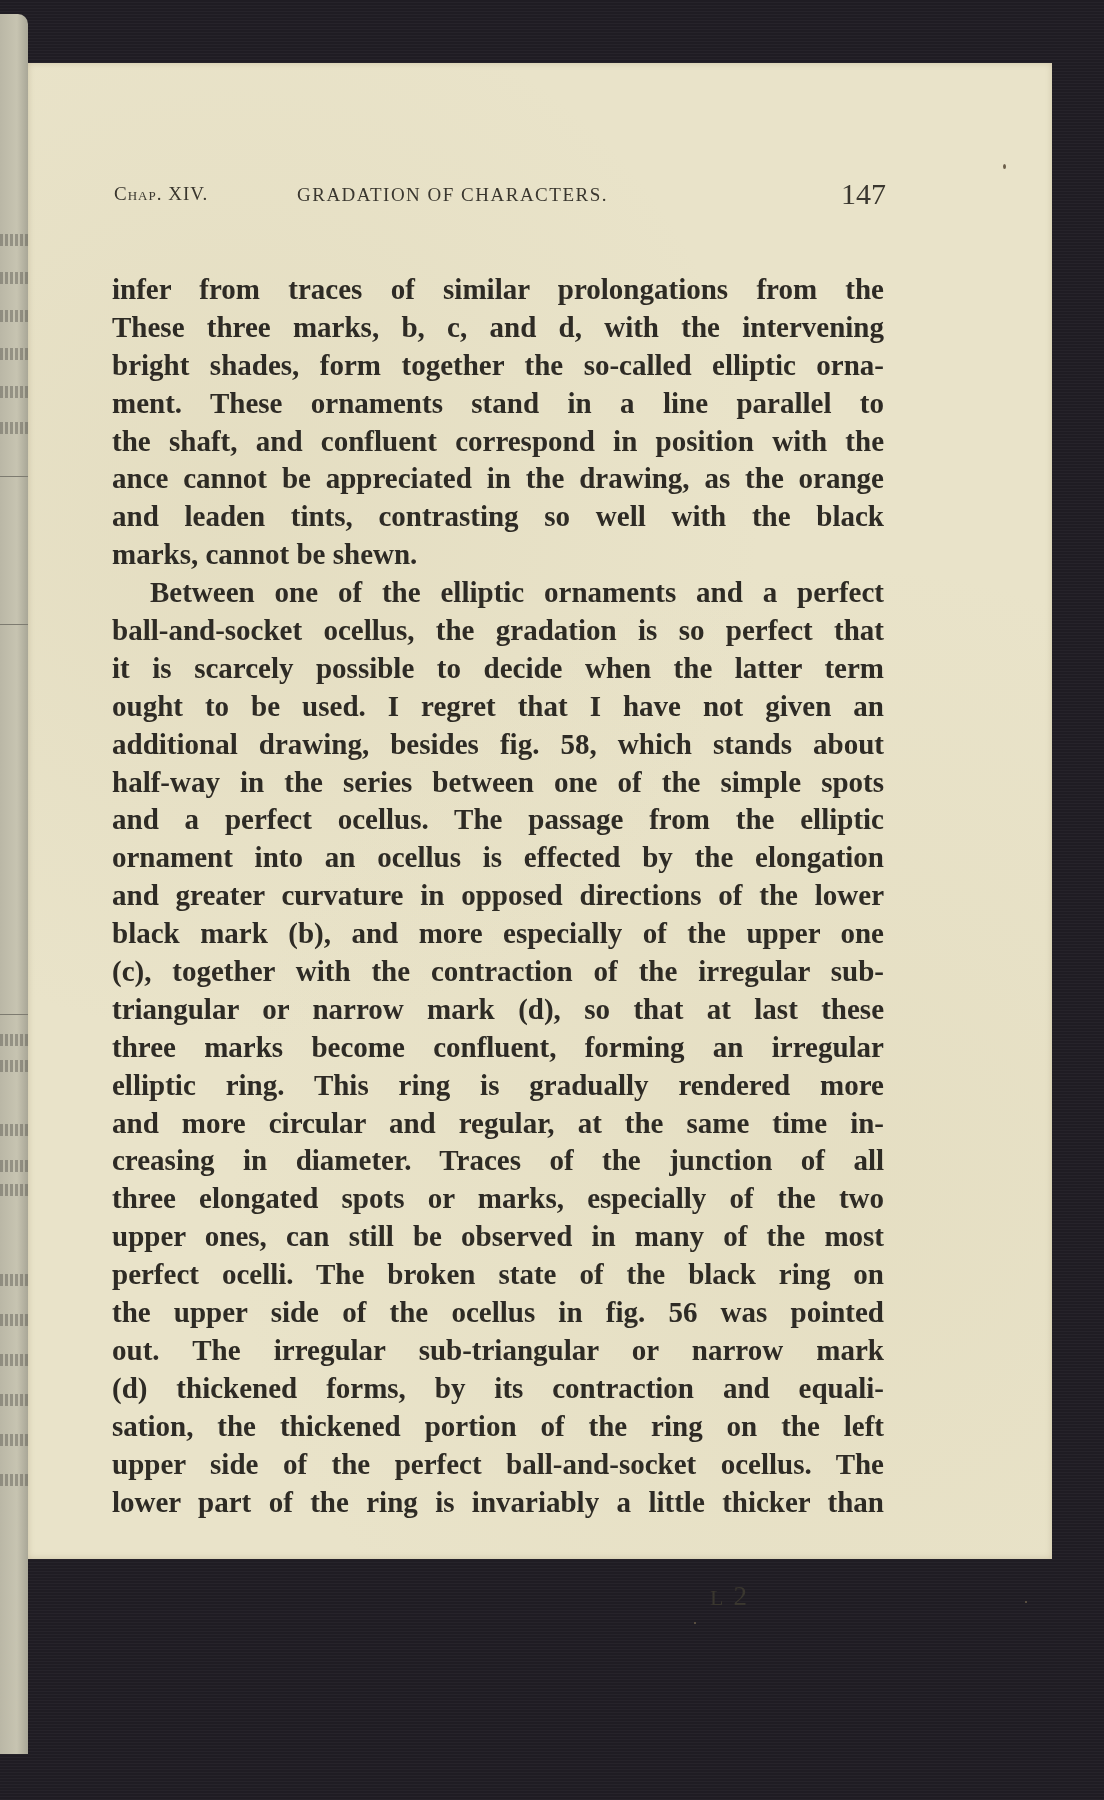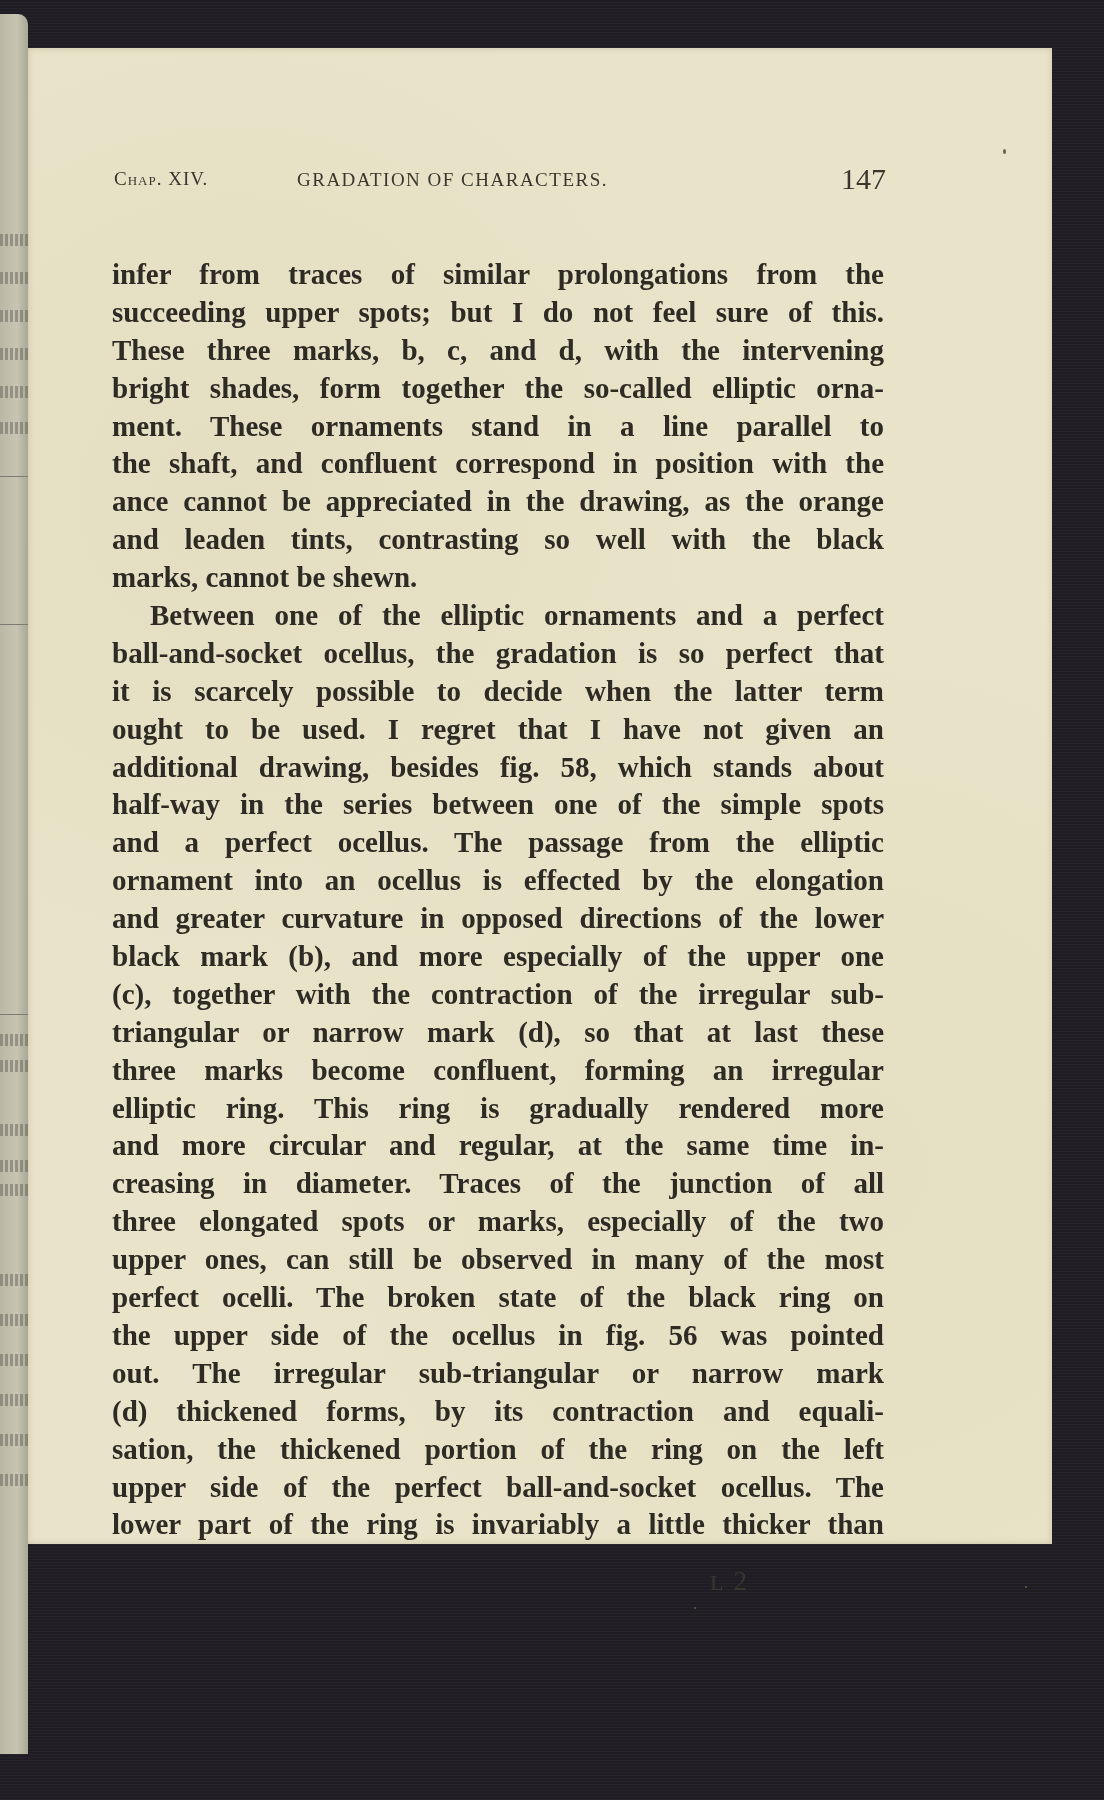--- a/index.html
+++ b/index.html
@@ -22,21 +22,21 @@
     overflow: hidden;
   }
   .prev-pages .ghost-rule {
     position: absolute; left: 0; width: 28px; height: 1px; background: #7d7b70;
   }
   .prev-pages .ghost-text {
     position: absolute; left: 0; width: 28px; height: 12px;
     background: repeating-linear-gradient(90deg, rgba(90,88,80,0.45) 0 3px, transparent 3px 5px);
   }
   .page {
-    position: absolute; left: 28px; top: 48px; width: 1024px; height: 1496px;
+    position: absolute; left: 28px; top: 63px; width: 1024px; height: 1496px;
     background: #e9e3c9;
     background-image:
       radial-gradient(circle at 20% 30%, rgba(200,190,150,0.15), transparent 40%),
       radial-gradient(circle at 80% 75%, rgba(200,190,150,0.12), transparent 45%);
     box-shadow: inset 0 0 6px rgba(120,100,60,0.25);
   }
   .running-head {
     position: absolute; left: 86px; top: 120px; width: 772px; height: 30px;
     color: #3a372f;
   }
@@ -102,21 +102,20 @@
 <div class="page">
 
   <div class="running-head">
     <span class="chap">Chap. XIV.</span>
     <span class="head-title">GRADATION OF CHARACTERS.</span>
     <span class="folio">147</span>
   </div>
 
   <div class="body-text">
     <span class="line">infer from traces of similar prolongations from the</span>
-    <span class="line">succeeding upper spots; but I do not feel sure of this.</span>
     <span class="line">These three marks, b, c, and d, with the intervening</span>
     <span class="line">bright shades, form together the so-called elliptic orna-</span>
     <span class="line">ment.  These ornaments stand in a line parallel to</span>
     <span class="line">the shaft, and confluent correspond in position with the</span>
     <span class="line">ance cannot be appreciated in the drawing, as the orange</span>
     <span class="line">and leaden tints, contrasting so well with the black</span>
     <span class="line last">marks, cannot be shewn.</span>
     <span class="line indent">Between one of the elliptic ornaments and a perfect</span>
     <span class="line">ball-and-socket ocellus, the gradation is so perfect that</span>
     <span class="line">it is scarcely possible to decide when the latter term</span>

